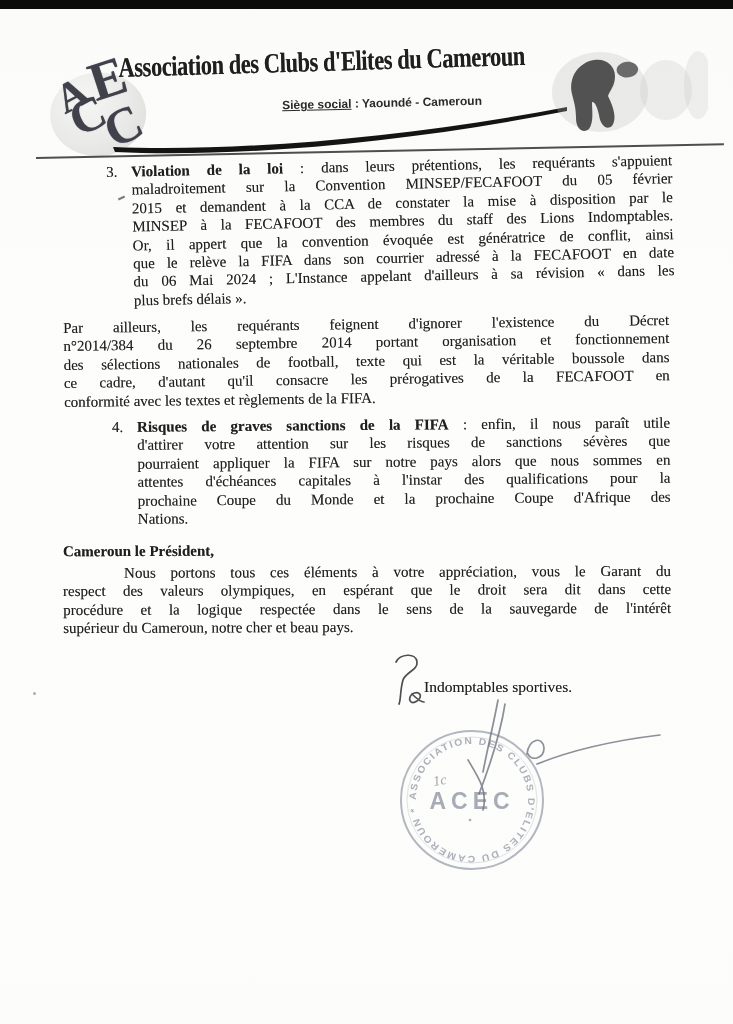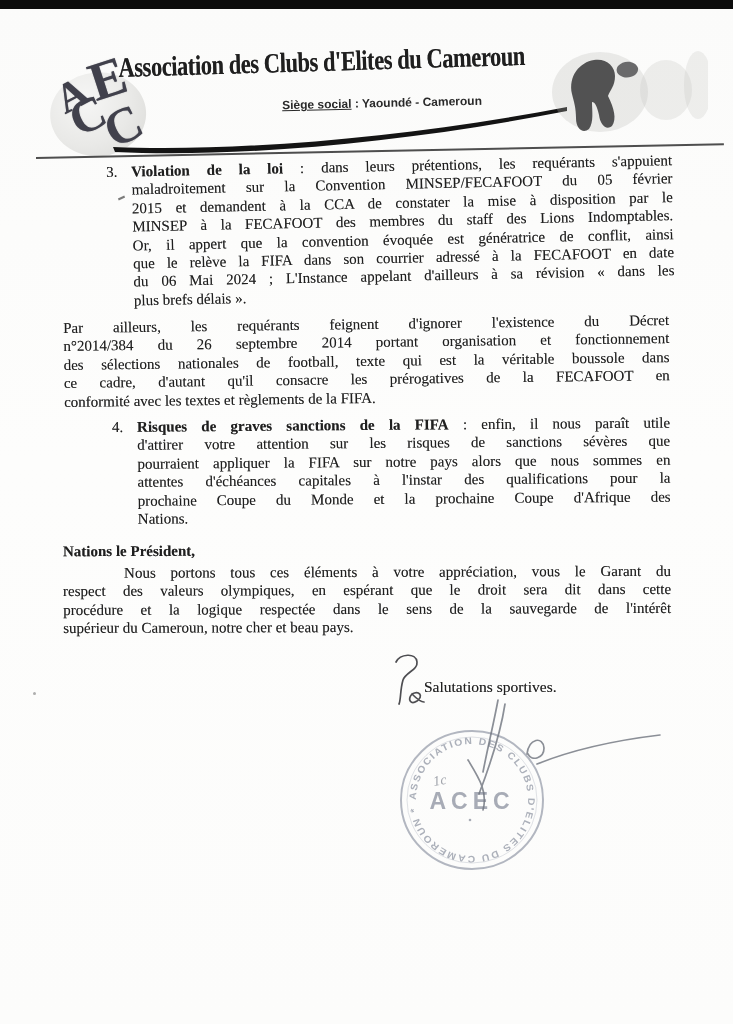--- a/index.html
+++ b/index.html
@@ -131,37 +131,37 @@
     <div class="lines">
         <div class="jline"><b>Risques de graves sanctions de la FIFA</b> : enfin, il nous paraît utile</div>
         <div class="jline">d'attirer votre attention sur les risques de sanctions sévères que</div>
         <div class="jline">pourraient appliquer la FIFA sur notre pays alors que nous sommes en</div>
         <div class="jline">attentes d'échéances capitales à l'instar des qualifications pour la</div>
         <div class="jline">prochaine Coupe du Monde et la prochaine Coupe d'Afrique des</div>
         <div class="jline last">Nations.</div>
       </div>
   </div>
 
-  <div class="txt salutation-heading">Nations le Président,</div>
+  <div class="txt salutation-heading">Cameroun le Président,</div>
 
   <div class="txt closing-para">
       <div class="jline">Nous portons tous ces éléments à votre appréciation, vous le Garant du</div>
       <div class="jline">respect des valeurs olympiques, en espérant que le droit sera dit dans cette</div>
       <div class="jline">procédure et la logique respectée dans le sens de la sauvegarde de l'intérêt</div>
       <div class="jline last">supérieur du Cameroun, notre cher et beau pays.</div>
     </div>
 
   <svg class="scribble" width="44" height="58" viewBox="0 0 44 58">
     <g fill="none" stroke="#4e4e52" stroke-width="1.7" stroke-linecap="round">
       <path d="M 10,12 C 14,4 30,2 31,12 C 32,20 20,22 17,30 C 14,40 15,50 13,54"></path>
       <path d="M 26,44 C 33,40 38,46 31,51 C 25,55 21,50 26,44 C 30,48 34,52 38,52"></path>
     </g>
   </svg>
 
-  <div class="txt valediction">Salutations sportives.</div>
+  <div class="txt valediction">Indomptables sportives.</div>
 
   <div class="stray-dot"></div>
 
   <svg class="stamp" width="175" height="180" viewBox="0 0 175 180">
     <g opacity="0.72">
       <ellipse cx="84" cy="88" rx="71" ry="69" fill="none" stroke="#969caa" stroke-width="2"></ellipse>
       <ellipse cx="84" cy="88" rx="65" ry="63" fill="none" stroke="#a7adba" stroke-width="0.8" opacity="0.6"></ellipse>
       <defs>
         <path id="ringPath" d="M 28,88 A 56,56 0 1 1 140,88 A 56,56 0 1 1 28,88"></path>
       </defs>

